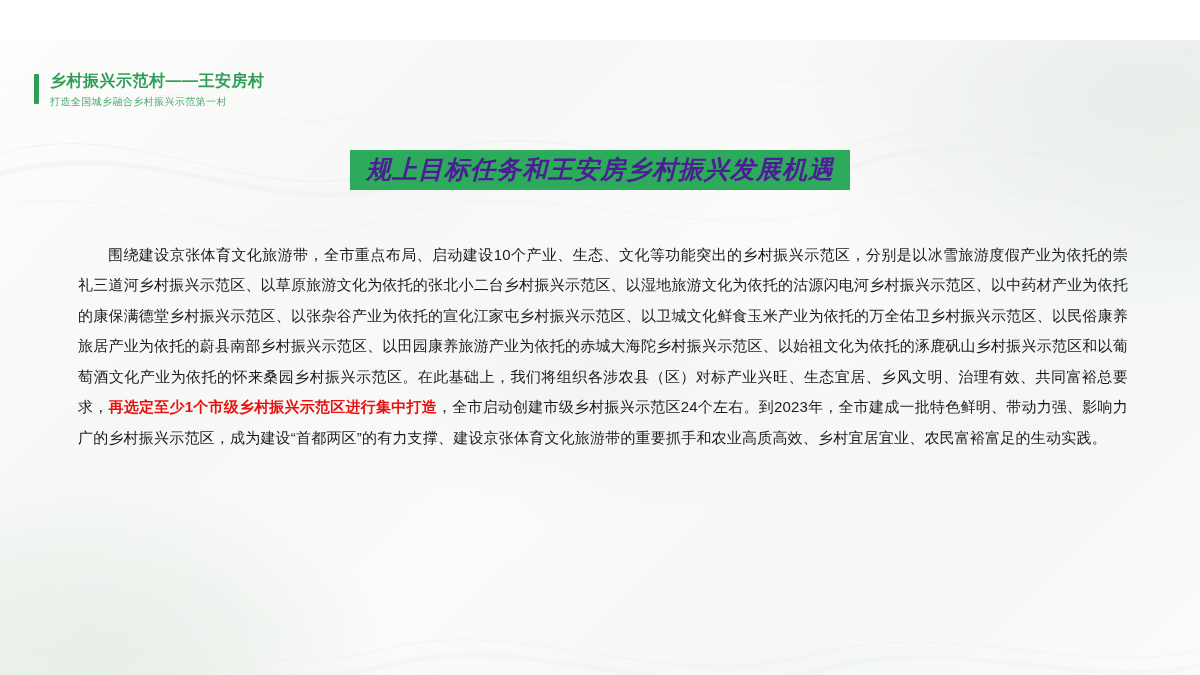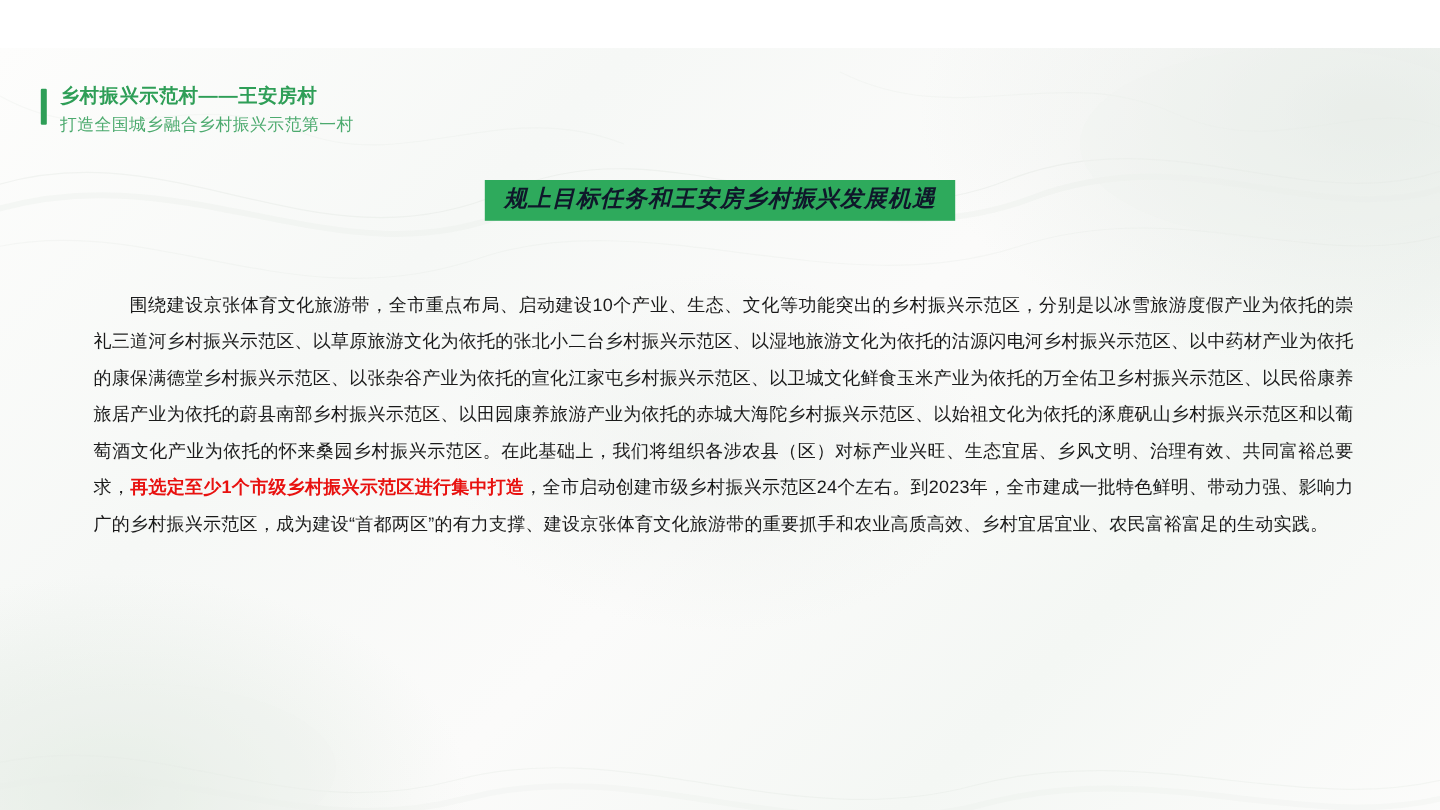--- a/index.html
+++ b/index.html
@@ -46,36 +46,36 @@
   }
   .brand-title {
     font-size: 16px;
     font-weight: bold;
     color: #2e9e57;
     line-height: 1.3;
     letter-spacing: 0.5px;
   }
   .brand-sub {
     margin-top: 3px;
-    font-size: 14px;
+    font-size: 10px;
     color: #4caa6e;
     letter-spacing: 0.4px;
   }
   .title-wrap {
     position: absolute;
     left: 0;
     right: 0;
     top: 110px;
     text-align: center;
   }
   .title-band {
     display: inline-block;
     background: #2eaa5c;
-    color: #0f172a;
-    font-size: 19px;
+    color: #4c1d95;
+    font-size: 25px;
     font-weight: bold;
     font-style: italic;
     letter-spacing: 1px;
     padding: 7px 16px 8px 16px;
     line-height: 1;
   }
   .body-wrap {
     position: absolute;
     left: 78px;
     right: 72px;

